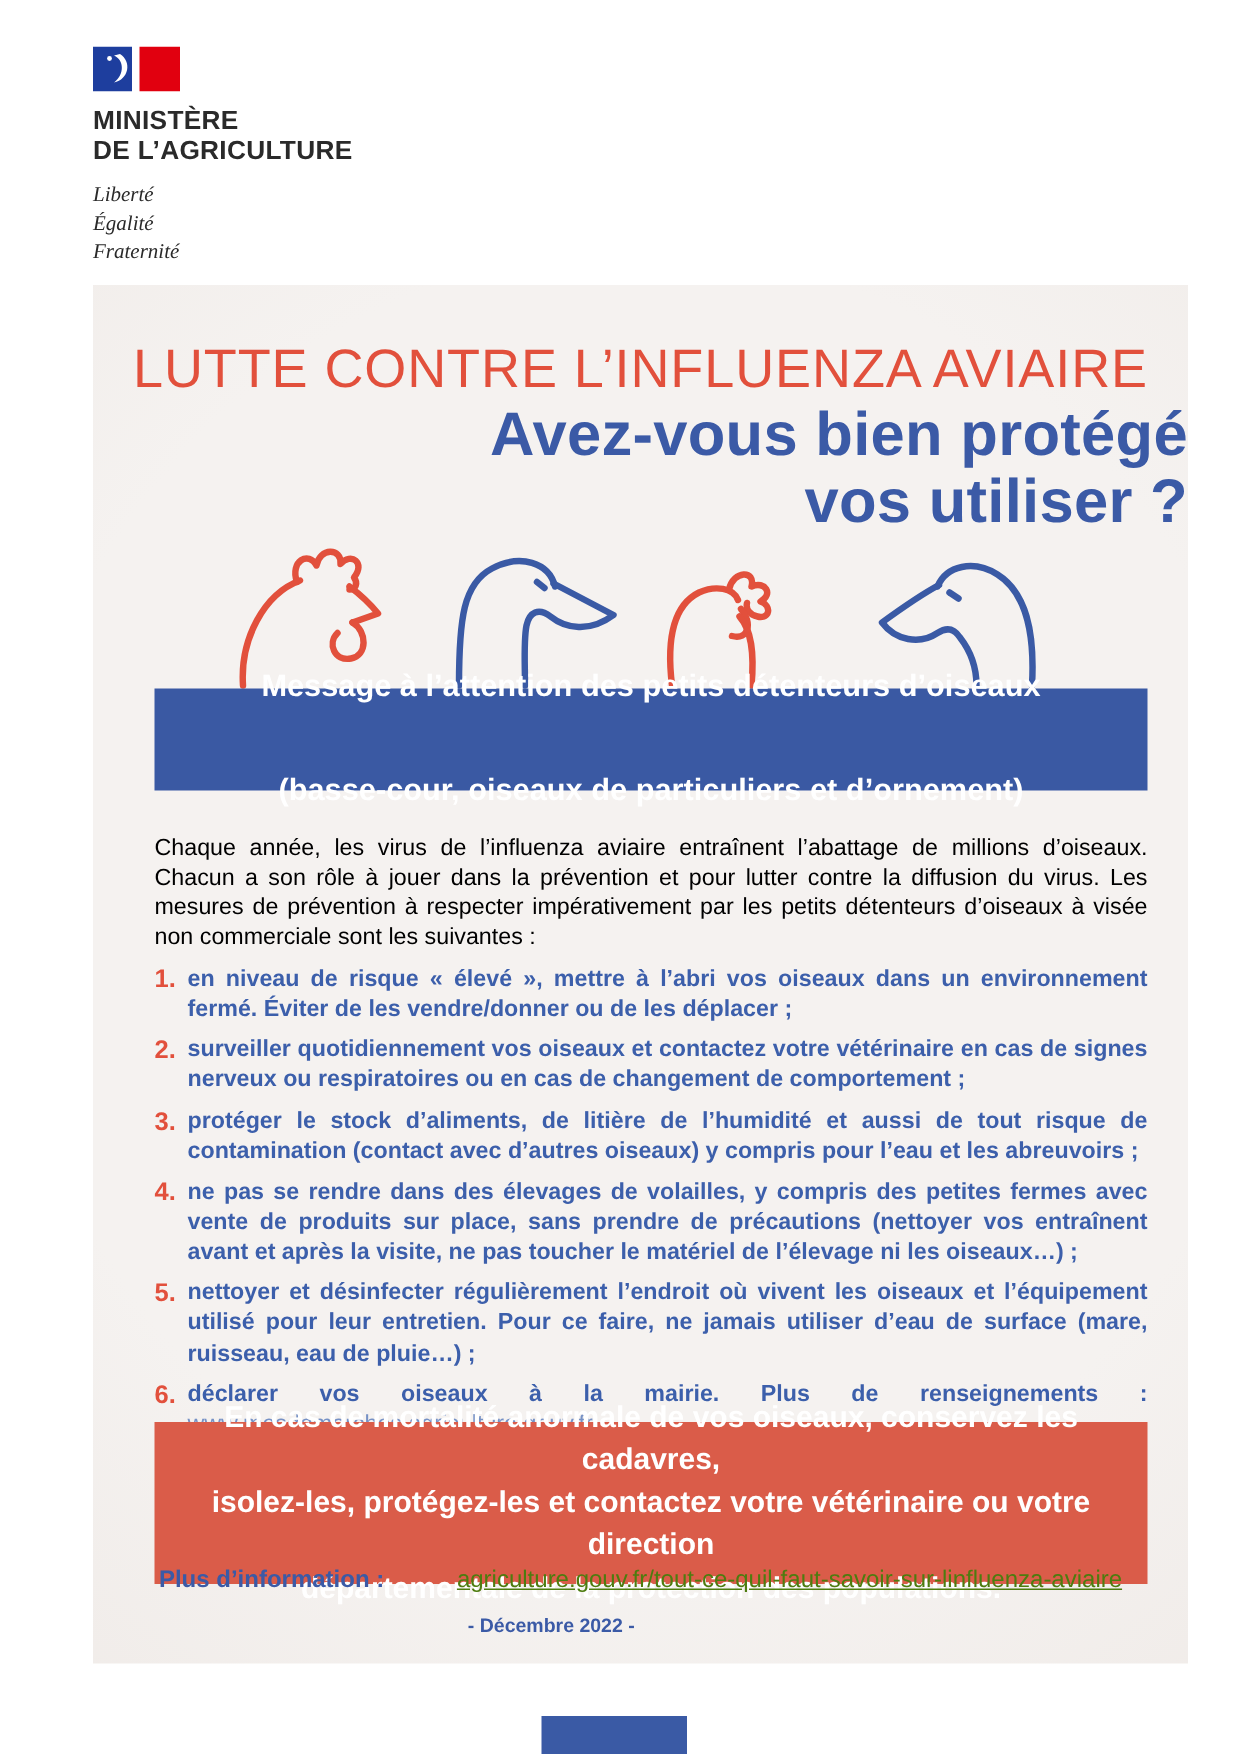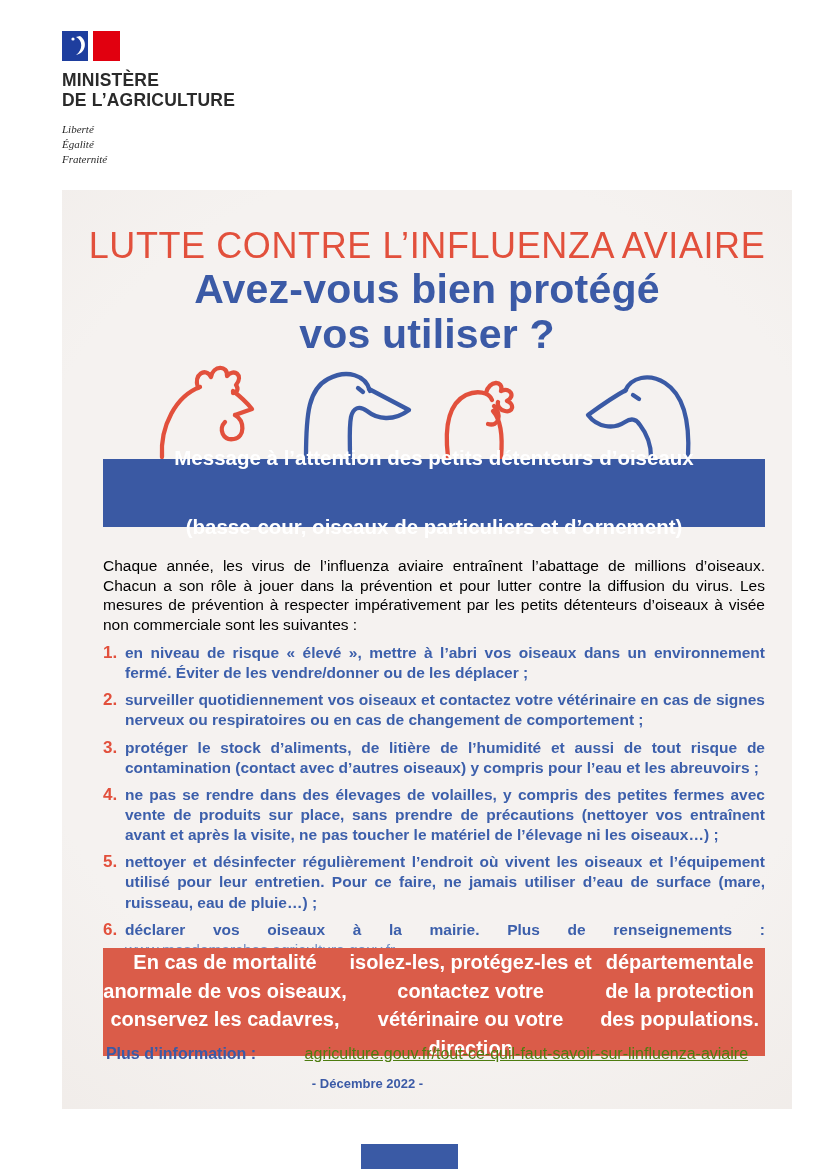--- a/index.html
+++ b/index.html
@@ -6,34 +6,34 @@
   html,body { background:#ffffff; }
   .page {
     position:relative; width:827px; height:1169px; margin:4px auto;
     background:#ffffff; overflow:hidden;
     font-family:"Liberation Sans", sans-serif;
   }
   
   .logo-block { position:absolute; left:62px; top:27px; color:#222222; }
   .flag { display:block; }
   .ministry { margin-top:9px; font-weight:bold; font-size:17.5px; line-height:1.17; letter-spacing:.2px; color:#2a2a2a; }
-  .motto { margin-top:11px; font-family:"Liberation Serif", serif; font-style:italic; font-size:11px; line-height:1.35; color:#2a2a2a; }
+  .motto { margin-top:11px; font-family:"Liberation Serif", serif; font-style:italic; font-size:14px; line-height:1.35; color:#2a2a2a; }
   
   .panel {
     position:absolute; left:62px; top:186px; width:730px; height:919px;
     background:radial-gradient(115% 95% at 50% 45%, #f5f2f0 50%, #ece6e2 100%);
   }
   .kicker {
     position:absolute; left:62px; top:221px; width:730px;
     text-align:center; font-size:36px; letter-spacing:.6px;
     color:#e2503c; font-weight:400;
   }
   .main-title {
     position:absolute; left:62px; top:263px; width:730px;
-    text-align:center; font-size:41px; font-weight:bold; line-height:1.1;
+    text-align:right; font-size:41px; font-weight:bold; line-height:1.1;
     color:#3b5aa6; letter-spacing:.2px;
   }
   
   .birds {
     position:absolute; left:62px; top:356px; width:730px; height:100px;
     display:flex; justify-content:center; align-items:flex-end; gap:10px;
   }
   .bird { width:130px; height:100px; }
   .bird path { fill:none; stroke-width:4.3; stroke-linecap:round; stroke-linejoin:round; }
   .bird.red path { stroke:#e2503c; }
@@ -53,21 +53,21 @@
   .measures { position:absolute; left:103px; top:639px; width:662px; list-style:none; }
   .measures li { display:flex; margin-bottom:7px; }
   .m-num { flex:0 0 22px; color:#e2503c; font-weight:bold; font-size:17px; line-height:1.18; }
   .m-text { flex:1; color:#3c5fab; font-weight:bold; font-size:15.5px; line-height:1.3; text-align:justify; }
   .m-text a { color:#7691c5; font-weight:normal; text-decoration:underline; cursor:pointer; }
   
   .alert-banner {
     position:absolute; left:103px; top:944px; width:662px; height:108px;
     background:#da5c49; color:#ffffff; text-align:center;
     font-weight:bold; font-size:20px; line-height:1.43;
-    display:flex; flex-direction:row; justify-content:center;
+    display:flex; flex-direction:column; justify-content:center;
   }
   
   .footer-info {
     position:absolute; left:62px; top:1041px; width:730px;
     text-align:center; font-size:16px; color:#3b5aa6;
   }
   .footer-info .label { font-weight:bold; }
   .footer-info a { color:#4d7c0f; text-decoration:underline; cursor:pointer;padding-left:44px; }
   .footer-date {
     position:absolute; left:62px; top:1072px; width:611px;

